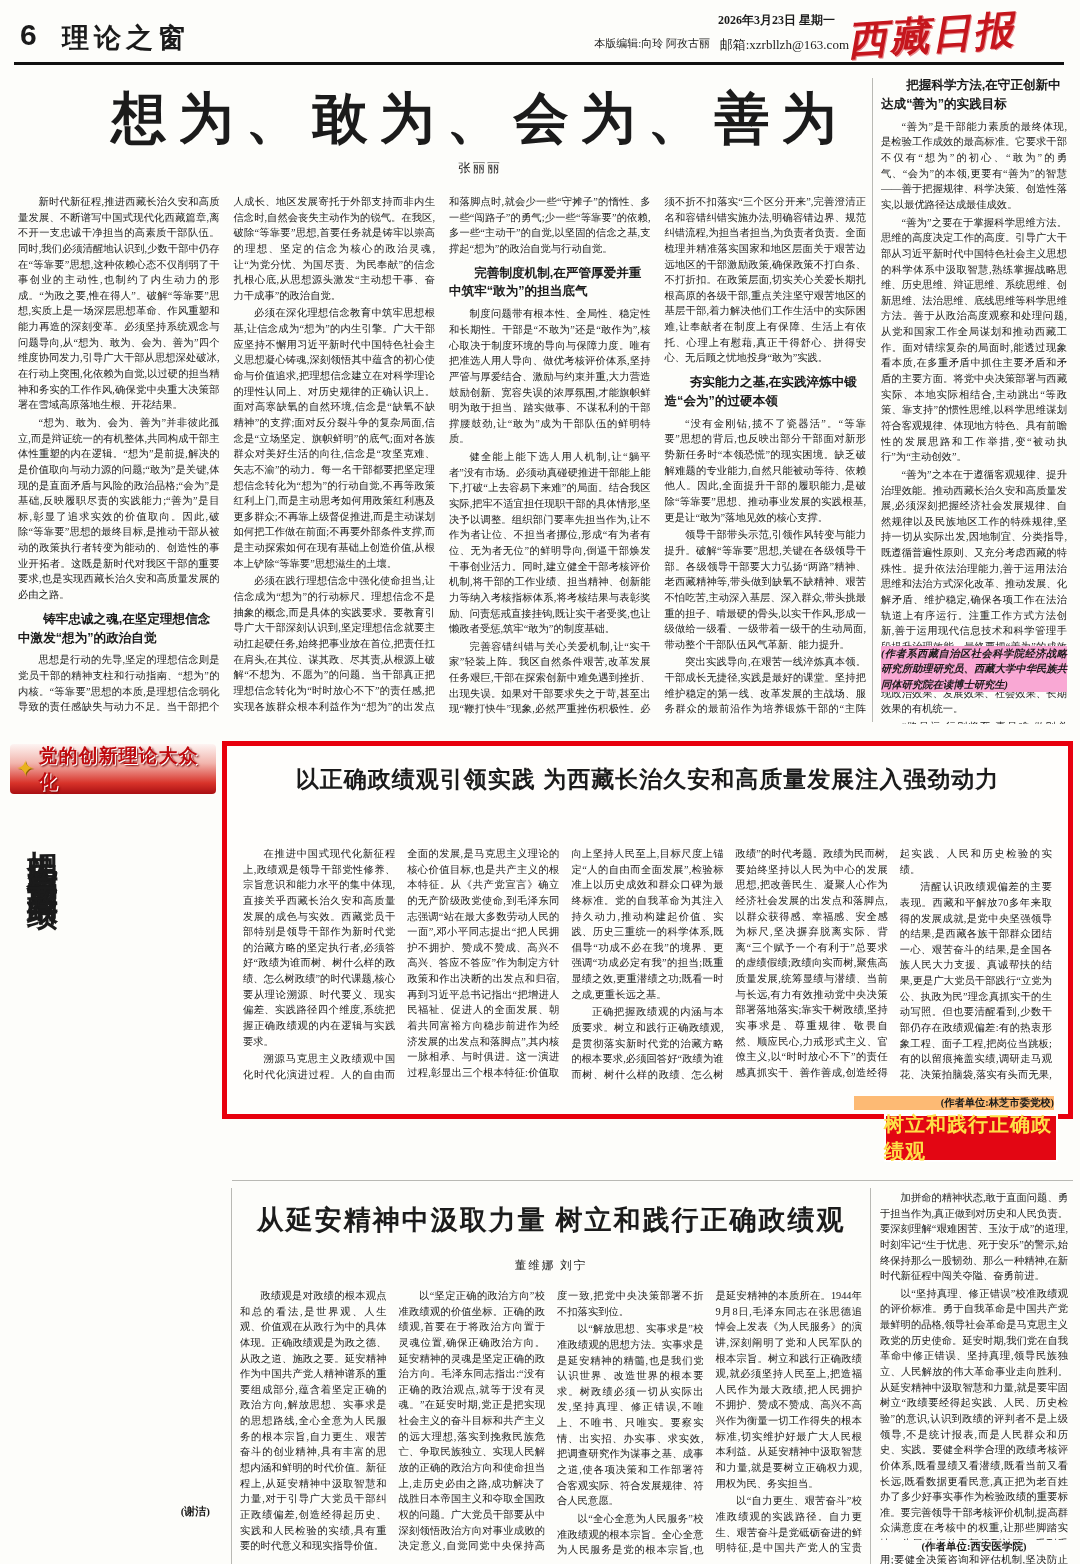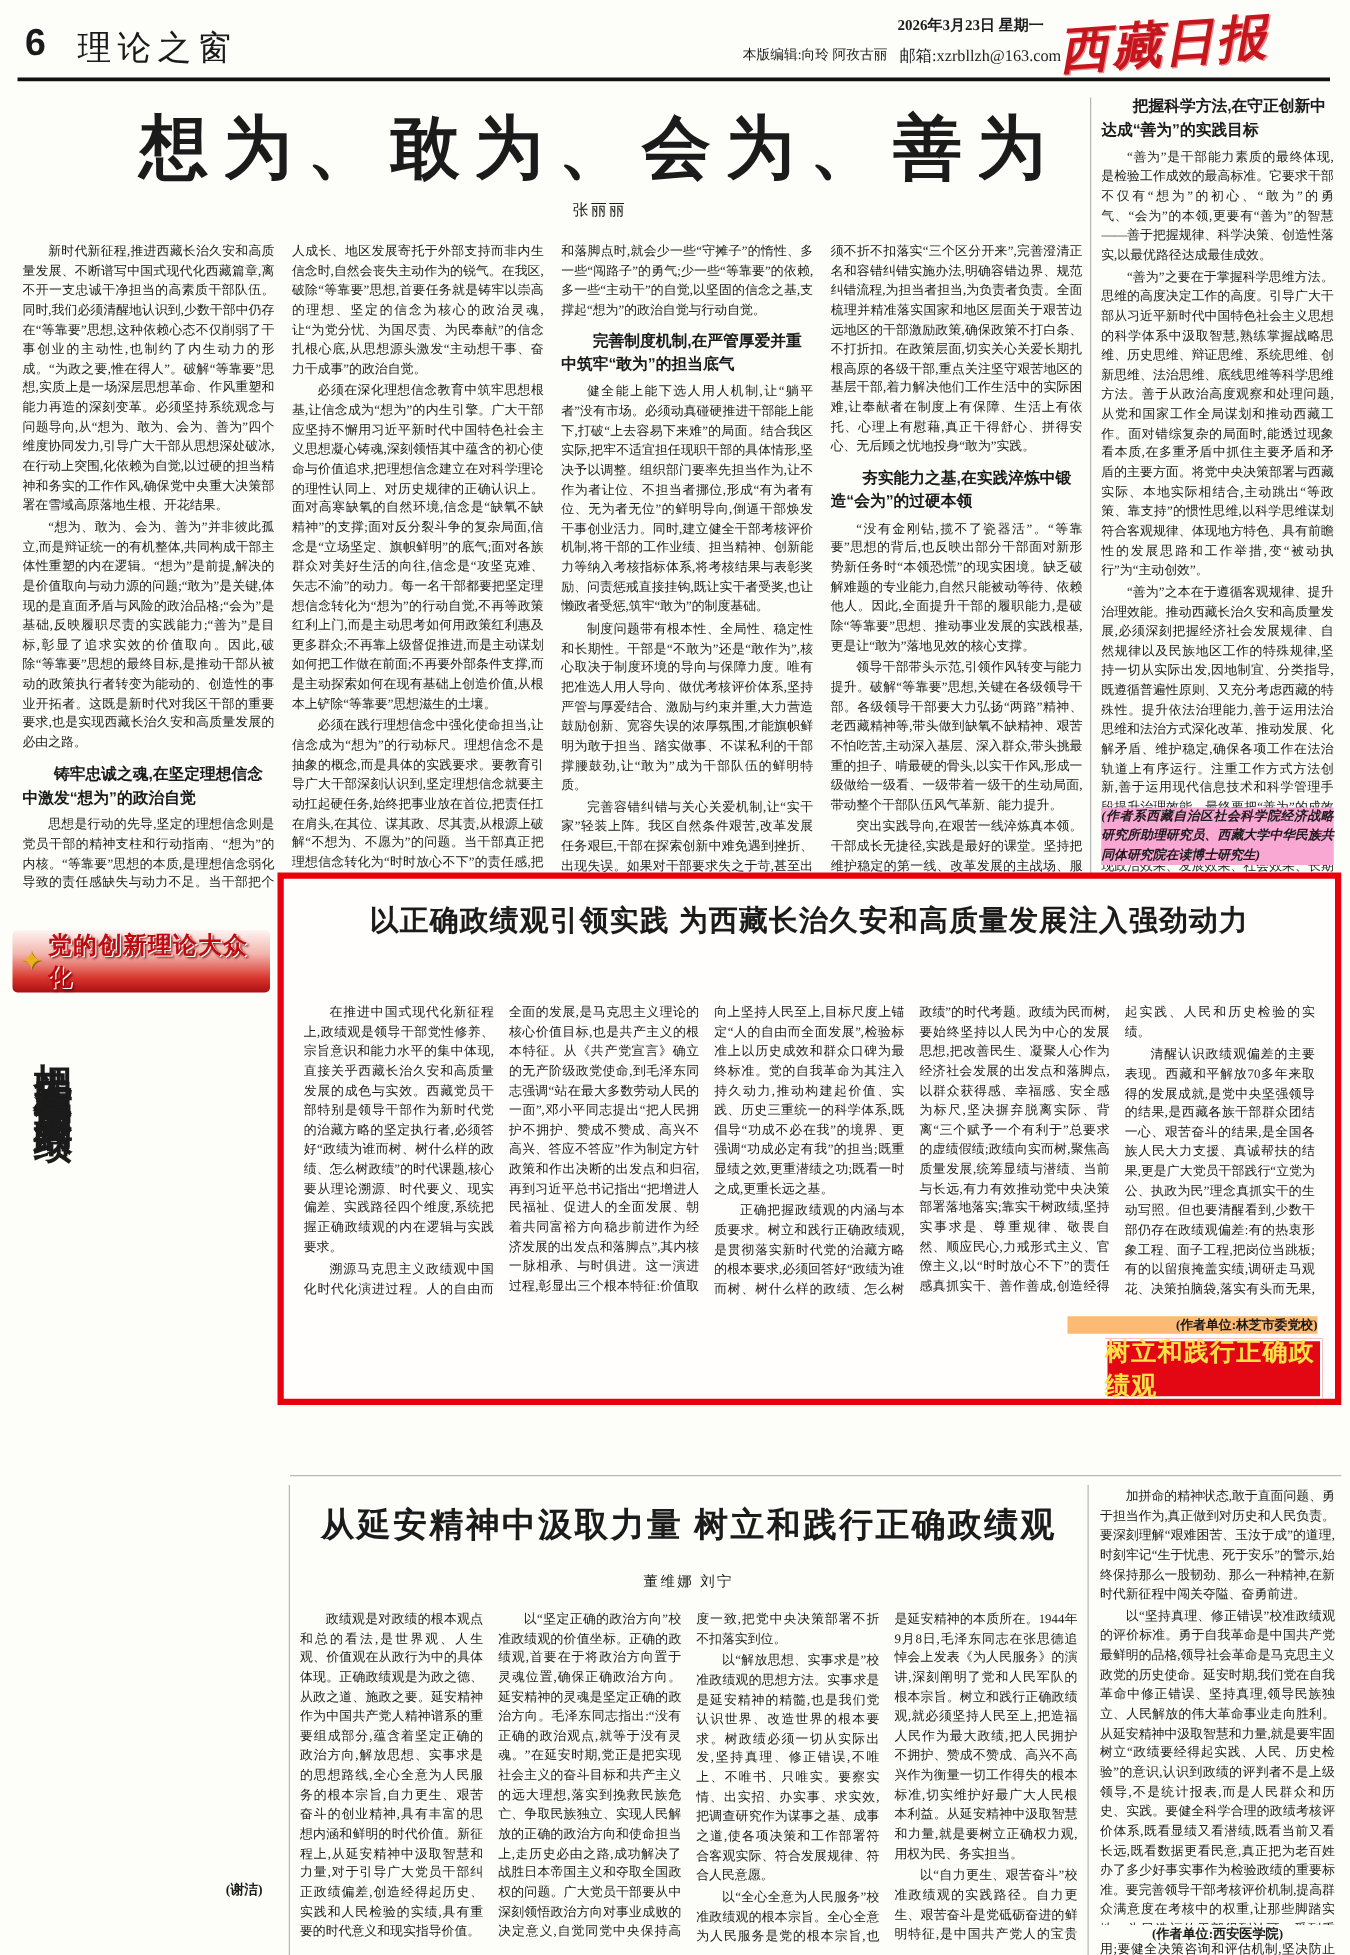--- a/index.html
+++ b/index.html
@@ -2,21 +2,21 @@
 <html><head>
 <meta charset="utf-8">
 <style>
   html,body{margin:0;padding:0;background:#e8e8e4;}
   .page{position:relative;width:1080px;height:1564px;margin:0 auto;background:#fdfdfa;
         font-family:"Liberation Serif","DejaVu Serif",serif;color:#1b1b1b;overflow:hidden;}
   
   .page-num{position:absolute;left:20px;top:18px;font-family:"Liberation Sans",sans-serif;
             font-size:30px;font-weight:bold;}
   .section-title{position:absolute;left:62px;top:20px;font-family:"Liberation Sans",sans-serif;
-            font-size:27px;font-weight:normal;letter-spacing:5px;}
+            font-size:27px;font-weight:bold;letter-spacing:5px;}
   .date-line{position:absolute;right:245px;top:12px;font-size:12px;font-weight:bold;}
   .editor-line{position:absolute;right:370px;top:36px;font-size:11px;}
   .email-line{position:absolute;right:231px;top:36px;font-size:13px;}
   .masthead{position:absolute;right:18px;top:6px;width:215px;font-size:40px;font-weight:bold;
             font-style:italic;color:#c5161d;transform:rotate(-4deg);letter-spacing:2px;
             font-family:"DejaVu Serif",serif;text-shadow:1px 1px 0 #e8888c;}
   .header-rule{position:absolute;left:14px;top:62px;width:1050px;height:3px;background:#111;}
   
   .body-p{font-size:10.3px;line-height:1.52;text-align:justify;text-indent:2em;margin:0 0 2px;}
   .sub-head{font-family:"Liberation Sans",sans-serif;font-size:12.6px;font-weight:bold;
@@ -41,21 +41,21 @@
      display:flex;align-items:center;justify-content:flex-start;padding:0 6px;box-sizing:border-box;}
   .side-banner .emblem{font-size:22px;color:#e9b21f;margin-right:4px;text-shadow:1px 1px 0 #8d6300;}
   .side-banner .banner-text{font-family:"Liberation Sans",sans-serif;font-size:19px;font-weight:900;
      color:#c00a0e;letter-spacing:1px;text-shadow:1px 1px 0 #ffffff,2px 2px 2px #7c0000;}
   .side-flow{position:absolute;left:14px;top:812px;width:204px;height:688px;overflow:hidden;}
   .v-title{float:left;width:56px;height:424px;margin:14px 12px 8px 0;writing-mode:vertical-rl;
            font-size:31px;font-weight:bold;letter-spacing:4px;line-height:56px;}
   .side-byline{position:absolute;left:14px;top:1504px;width:196px;text-align:right;
                font-size:11px;font-weight:bold;}
   
-  .red-box{position:absolute;left:222px;top:698px;width:851px;height:426px;box-sizing:border-box;
+  .red-box{position:absolute;left:222px;top:741px;width:851px;height:378px;box-sizing:border-box;
            border:5px solid #e8000d;background:#fffefc;}
   .box-title{margin:18px 20px 0;text-align:center;font-family:"Liberation Sans",sans-serif;
              font-size:23px;font-weight:900;letter-spacing:1px;}
   .box-authors{margin:10px 0 0;text-align:center;font-size:11.5px;letter-spacing:2px;}
   .box-body{position:absolute;left:16px;top:100px;width:809px;height:246px;
             column-count:5;column-gap:12px;overflow:hidden;}
   .box-attr{position:absolute;right:14px;top:350px;width:200px;background:#fdba74;
             font-size:10.3px;font-weight:bold;text-align:right;margin:0;}
   .box-badge{position:absolute;right:10px;top:368px;width:174px;height:48px;background:#e30613;
              color:#fde047;display:flex;align-items:center;justify-content:center;
@@ -88,22 +88,22 @@
   <h1 class="lead-title">想为、敢为、会为、善为</h1>
   <div class="lead-author">张丽丽</div>
   <div class="lead-main">
       <p class="body-p">新时代新征程,推进西藏长治久安和高质量发展、不断谱写中国式现代化西藏篇章,离不开一支忠诚干净担当的高素质干部队伍。同时,我们必须清醒地认识到,少数干部中仍存在“等靠要”思想,这种依赖心态不仅削弱了干事创业的主动性,也制约了内生动力的形成。“为政之要,惟在得人”。破解“等靠要”思想,实质上是一场深层思想革命、作风重塑和能力再造的深刻变革。必须坚持系统观念与问题导向,从“想为、敢为、会为、善为”四个维度协同发力,引导广大干部从思想深处破冰,在行动上突围,化依赖为自觉,以过硬的担当精神和务实的工作作风,确保党中央重大决策部署在雪域高原落地生根、开花结果。</p>
       <p class="body-p">“想为、敢为、会为、善为”并非彼此孤立,而是辩证统一的有机整体,共同构成干部主体性重塑的内在逻辑。“想为”是前提,解决的是价值取向与动力源的问题;“敢为”是关键,体现的是直面矛盾与风险的政治品格;“会为”是基础,反映履职尽责的实践能力;“善为”是目标,彰显了追求实效的价值取向。因此,破除“等靠要”思想的最终目标,是推动干部从被动的政策执行者转变为能动的、创造性的事业开拓者。这既是新时代对我区干部的重要要求,也是实现西藏长治久安和高质量发展的必由之路。</p>
       <h3 class="sub-head">铸牢忠诚之魂,在坚定理想信念中激发“想为”的政治自觉</h3>
       <p class="body-p">思想是行动的先导,坚定的理想信念则是党员干部的精神支柱和行动指南、“想为”的内核。“等靠要”思想的本质,是理想信念弱化导致的责任感缺失与动力不足。当干部把个人成长、地区发展寄托于外部支持而非内生信念时,自然会丧失主动作为的锐气。在我区,破除“等靠要”思想,首要任务就是铸牢以崇高的理想、坚定的信念为核心的政治灵魂,让“为党分忧、为国尽责、为民奉献”的信念扎根心底,从思想源头激发“主动想干事、奋力干成事”的政治自觉。</p>
       <p class="body-p">必须在深化理想信念教育中筑牢思想根基,让信念成为“想为”的内生引擎。广大干部应坚持不懈用习近平新时代中国特色社会主义思想凝心铸魂,深刻领悟其中蕴含的初心使命与价值追求,把理想信念建立在对科学理论的理性认同上、对历史规律的正确认识上。面对高寒缺氧的自然环境,信念是“缺氧不缺精神”的支撑;面对反分裂斗争的复杂局面,信念是“立场坚定、旗帜鲜明”的底气;面对各族群众对美好生活的向往,信念是“攻坚克难、矢志不渝”的动力。每一名干部都要把坚定理想信念转化为“想为”的行动自觉,不再等政策红利上门,而是主动思考如何用政策红利惠及更多群众;不再靠上级督促推进,而是主动谋划如何把工作做在前面;不再要外部条件支撑,而是主动探索如何在现有基础上创造价值,从根本上铲除“等靠要”思想滋生的土壤。</p>
       <p class="body-p">必须在践行理想信念中强化使命担当,让信念成为“想为”的行动标尺。理想信念不是抽象的概念,而是具体的实践要求。要教育引导广大干部深刻认识到,坚定理想信念就要主动扛起硬任务,始终把事业放在首位,把责任扛在肩头,在其位、谋其政、尽其责,从根源上破解“不想为、不愿为”的问题。当干部真正把理想信念转化为“时时放心不下”的责任感,把实现各族群众根本利益作为“想为”的出发点和落脚点时,就会少一些“守摊子”的惰性、多一些“闯路子”的勇气;少一些“等靠要”的依赖,多一些“主动干”的自觉,以坚固的信念之基,支撑起“想为”的政治自觉与行动自觉。</p>
       <h3 class="sub-head">完善制度机制,在严管厚爱并重中筑牢“敢为”的担当底气</h3>
+      <p class="body-p">制度问题带有根本性、全局性、稳定性和长期性。干部是“不敢为”还是“敢作为”,核心取决于制度环境的导向与保障力度。唯有把准选人用人导向、做优考核评价体系,坚持严管与厚爱结合、激励与约束并重,大力营造鼓励创新、宽容失误的浓厚氛围,才能旗帜鲜明为敢于担当、踏实做事、不谋私利的干部撑腰鼓劲,让“敢为”成为干部队伍的鲜明特质。</p>
       <p class="body-p">健全能上能下选人用人机制,让“躺平者”没有市场。必须动真碰硬推进干部能上能下,打破“上去容易下来难”的局面。结合我区实际,把牢不适宜担任现职干部的具体情形,坚决予以调整。组织部门要率先担当作为,让不作为者让位、不担当者挪位,形成“有为者有位、无为者无位”的鲜明导向,倒逼干部焕发干事创业活力。同时,建立健全干部考核评价机制,将干部的工作业绩、担当精神、创新能力等纳入考核指标体系,将考核结果与表彰奖励、问责惩戒直接挂钩,既让实干者受奖,也让懒政者受惩,筑牢“敢为”的制度基础。</p>
-      <p class="body-p">制度问题带有根本性、全局性、稳定性和长期性。干部是“不敢为”还是“敢作为”,核心取决于制度环境的导向与保障力度。唯有把准选人用人导向、做优考核评价体系,坚持严管与厚爱结合、激励与约束并重,大力营造鼓励创新、宽容失误的浓厚氛围,才能旗帜鲜明为敢于担当、踏实做事、不谋私利的干部撑腰鼓劲,让“敢为”成为干部队伍的鲜明特质。</p>
       <p class="body-p">完善容错纠错与关心关爱机制,让“实干家”轻装上阵。我区自然条件艰苦,改革发展任务艰巨,干部在探索创新中难免遇到挫折、出现失误。如果对干部要求失之于苛,甚至出现“鞭打快牛”现象,必然严重挫伤积极性。必须不折不扣落实“三个区分开来”,完善澄清正名和容错纠错实施办法,明确容错边界、规范纠错流程,为担当者担当,为负责者负责。全面梳理并精准落实国家和地区层面关于艰苦边远地区的干部激励政策,确保政策不打白条、不打折扣。在政策层面,切实关心关爱长期扎根高原的各级干部,重点关注坚守艰苦地区的基层干部,着力解决他们工作生活中的实际困难,让奉献者在制度上有保障、生活上有依托、心理上有慰藉,真正干得舒心、拼得安心、无后顾之忧地投身“敢为”实践。</p>
       <h3 class="sub-head">夯实能力之基,在实践淬炼中锻造“会为”的过硬本领</h3>
       <p class="body-p">“没有金刚钻,揽不了瓷器活”。“等靠要”思想的背后,也反映出部分干部面对新形势新任务时“本领恐慌”的现实困境。缺乏破解难题的专业能力,自然只能被动等待、依赖他人。因此,全面提升干部的履职能力,是破除“等靠要”思想、推动事业发展的实践根基,更是让“敢为”落地见效的核心支撑。</p>
       <p class="body-p">领导干部带头示范,引领作风转变与能力提升。破解“等靠要”思想,关键在各级领导干部。各级领导干部要大力弘扬“两路”精神、老西藏精神等,带头做到缺氧不缺精神、艰苦不怕吃苦,主动深入基层、深入群众,带头挑最重的担子、啃最硬的骨头,以实干作风,形成一级做给一级看、一级带着一级干的生动局面,带动整个干部队伍风气革新、能力提升。</p>
       <p class="body-p">突出实践导向,在艰苦一线淬炼真本领。干部成长无捷径,实践是最好的课堂。坚持把维护稳定的第一线、改革发展的主战场、服务群众的最前沿作为培养锻炼干部的“主阵地”,有计划地将想干事、能干事、干成事的优秀年轻干部,放到高海拔地区、边境线、乡村振兴重点村等岗位重点培养,让他们在直面矛盾、破解难题中壮筋骨、长才干。对经受住考验、脱颖而出的干部,打破常规、不拘一格提拔使用,树立重视基层、关注基层,重实干、重实绩、重担当的鲜明导向。同时,健全干部交流机制,一方面,选派干部到中央国家部委和对口援藏省市学习先进经验;另一方面,完善高海拔地区、边境一线基层干部的交流轮换机制,在工资待遇、职务晋升等方面给予适当倾斜,激发基层干部干事创业活力。</p>
     </div>
   <div class="vrule" style="left:872px;top:78px;height:644px;"></div>
   <div class="lead-right">
       <h3 class="sub-head">把握科学方法,在守正创新中达成“善为”的实践目标</h3>
       <p class="body-p">“善为”是干部能力素质的最终体现,是检验工作成效的最高标准。它要求干部不仅有“想为”的初心、“敢为”的勇气、“会为”的本领,更要有“善为”的智慧——善于把握规律、科学决策、创造性落实,以最优路径达成最佳成效。</p>

